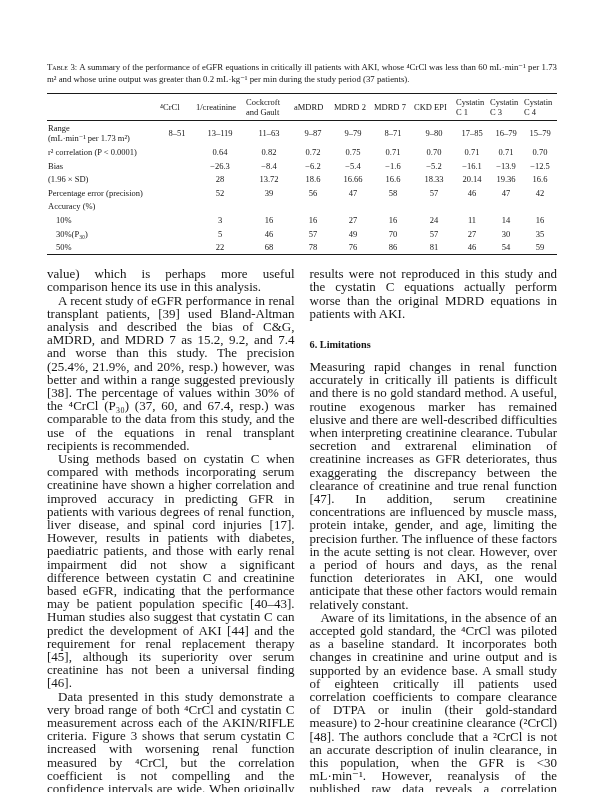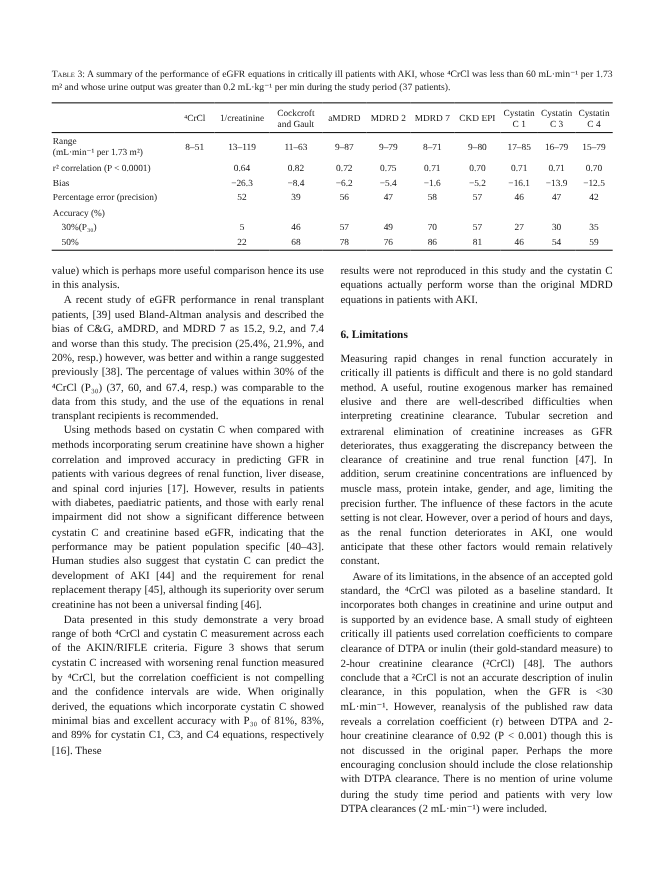--- a/index.html
+++ b/index.html
@@ -31,39 +31,39 @@
     margin-top: 8px;
     width: 510px;
     border-collapse: collapse;
     table-layout: fixed;
     font-size: 8.5px;
     border-top: 1.2px solid #1a1a1a;
     border-bottom: 1.2px solid #1a1a1a;
   }
   table.perf thead tr { border-bottom: 0.8px solid #1a1a1a; }
   table.perf th {
-    font-weight: normal; text-align: center; vertical-align: middle;
+    font-weight: normal; text-align: left; vertical-align: middle;
     padding: 3px 1px; line-height: 10px;
   }
   table.perf td {
     text-align: center; vertical-align: middle;
     padding: 1.6px 1px; line-height: 10.4px;
   }
   table.perf td.lbl { text-align: left; padding-left: 1px; }
   table.perf td.lbl.ind { padding-left: 9px; }
   .tfoot {
     width: 510px; font-size: 8px; line-height: 10px; margin-top: 4px;
   }
 
   
   .cols { display: flex; gap: 15px; margin-top: 12px; }
   .col { width: 247.5px; }
   .col p {
     margin: 0;
-    font-size: 10px; line-height: 13.2px;
+    font-size: 13px; line-height: 13.2px;
     text-align: justify;
   }
   .col p.ind { text-indent: 11px; }
   .sec-head {
     font-size: 10.3px; font-weight: bold;
     margin: 19px 0 10px 0;
   }
 </style>
 </head>
 <body>
@@ -148,20 +148,35 @@
           <td>−6.2</td>
           <td>−5.4</td>
           <td>−1.6</td>
           <td>−5.2</td>
           <td>−16.1</td>
           <td>−13.9</td>
           <td>−12.5</td>
         </tr>
         <tr>
           <td class="lbl">
+            <div>(1.96 × SD)</div>
+          </td>
+          <td></td>
+          <td>28</td>
+          <td>13.72</td>
+          <td>18.6</td>
+          <td>16.66</td>
+          <td>16.6</td>
+          <td>18.33</td>
+          <td>20.14</td>
+          <td>19.36</td>
+          <td>16.6</td>
+        </tr>
+        <tr>
+          <td class="lbl">
             <div>Percentage error (precision)</div>
           </td>
           <td></td>
           <td>52</td>
           <td>39</td>
           <td>56</td>
           <td>47</td>
           <td>58</td>
           <td>57</td>
           <td>46</td>
@@ -175,20 +190,35 @@
           <td></td>
           <td></td>
           <td></td>
           <td></td>
           <td></td>
           <td></td>
           <td></td>
           <td></td>
           <td></td>
           <td></td>
+        </tr>
+        <tr>
+          <td class="lbl ind">
+            <div>10%</div>
+          </td>
+          <td></td>
+          <td>3</td>
+          <td>16</td>
+          <td>16</td>
+          <td>27</td>
+          <td>16</td>
+          <td>24</td>
+          <td>11</td>
+          <td>14</td>
+          <td>16</td>
         </tr>
         <tr>
           <td class="lbl ind">
             <div>30%(P₃₀)</div>
           </td>
           <td></td>
           <td>5</td>
           <td>46</td>
           <td>57</td>
           <td>49</td>

